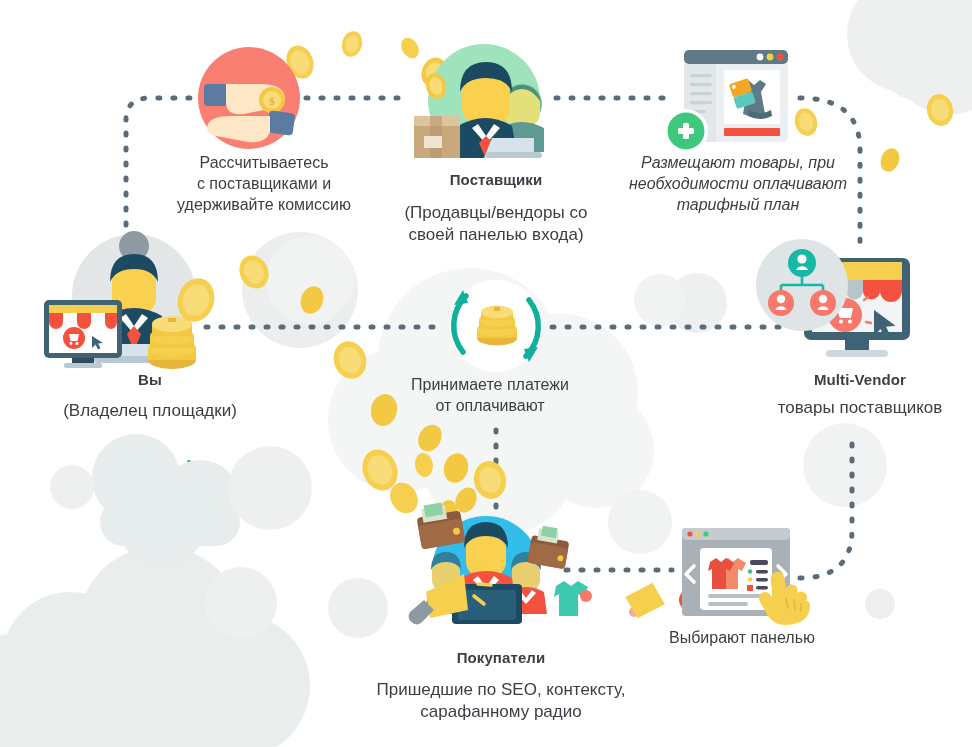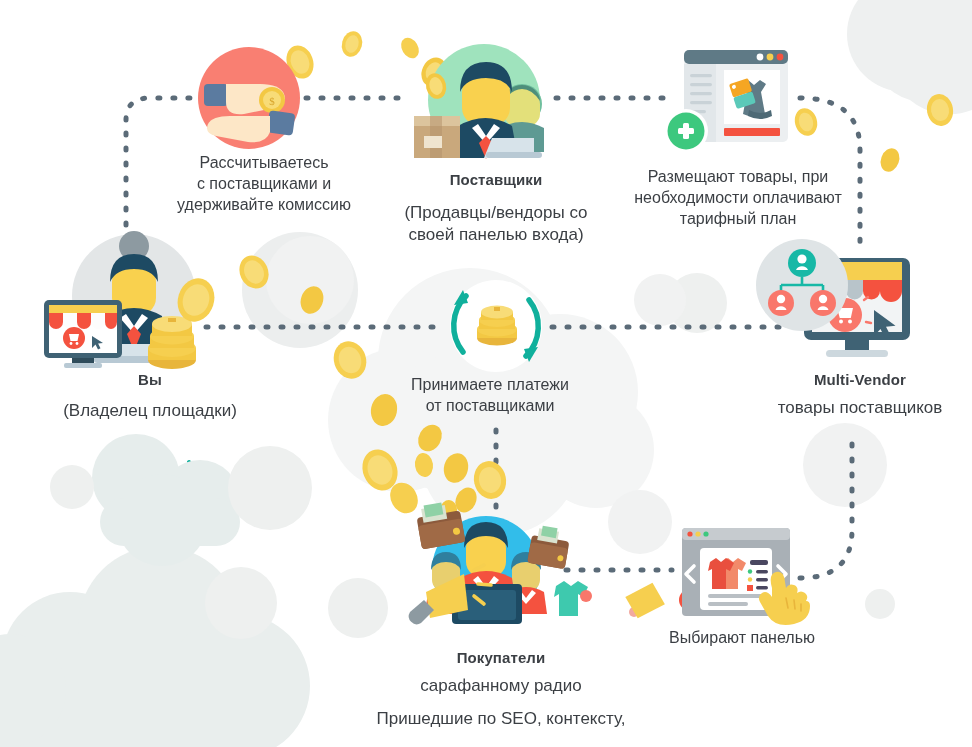--- a/index.html
+++ b/index.html
@@ -20,21 +20,21 @@
     color:#3b3f44;
   }
   .cap .t{font-weight:bold;font-size:15px;letter-spacing:.1px;}
   .cap .s{font-size:17px;}
   .cap .p{font-size:16px;}
   .cap .row{white-space:nowrap;}
 
   
   #cap-pay     {left:130px; top:152px; width:268px;}
   #cap-sup     {left:368px; top:170px; width:256px;}
-  #cap-place   {left:612px; top:166px; width:252px;}
+  #cap-place   {left:612px; top:152px; width:252px;font-style:italic;}
   #cap-you     {left:38px;  top:370px; width:224px;}
   #cap-mv      {left:752px; top:370px; width:216px;}
   #cap-accept  {left:382px; top:374px; width:216px;}
   #cap-buyers  {left:356px; top:648px; width:290px;}
   #cap-choose  {left:646px; top:627px; width:192px;}
   #cap-pay .p:first-child{margin-top:0;}
   .cap .t + .s{margin-top:7px;display:block;}
 </style>
 </head>
 <body>
@@ -545,26 +545,26 @@
     <div class="s row" style="margin-top:10px">(Владелец площадки)</div>
   </div>
 
   <div class="cap" id="cap-mv">
     <div class="t">Multi-Vendor</div>
     <div class="s row">товары поставщиков</div>
   </div>
 
   <div class="cap" id="cap-accept">
     <div class="p row">Принимаете платежи</div>
-    <div class="p row">от поставщиками</div>
+    <div class="p row">от оплачивают</div>
   </div>
 
   <div class="cap" id="cap-buyers">
     <div class="t">Покупатели</div>
+    <div class="s row" style="margin-top:11px">Пришедшие по SEO, контексту,</div>
     <div class="s row">сарафанному радио</div>
-    <div class="s row" style="margin-top:11px">Пришедшие по SEO, контексту,</div>
   </div>
 
   <div class="cap" id="cap-choose">
     <div class="p row">Выбирают панелью</div>
   </div>
 
 </div>
 
 </body></html>

